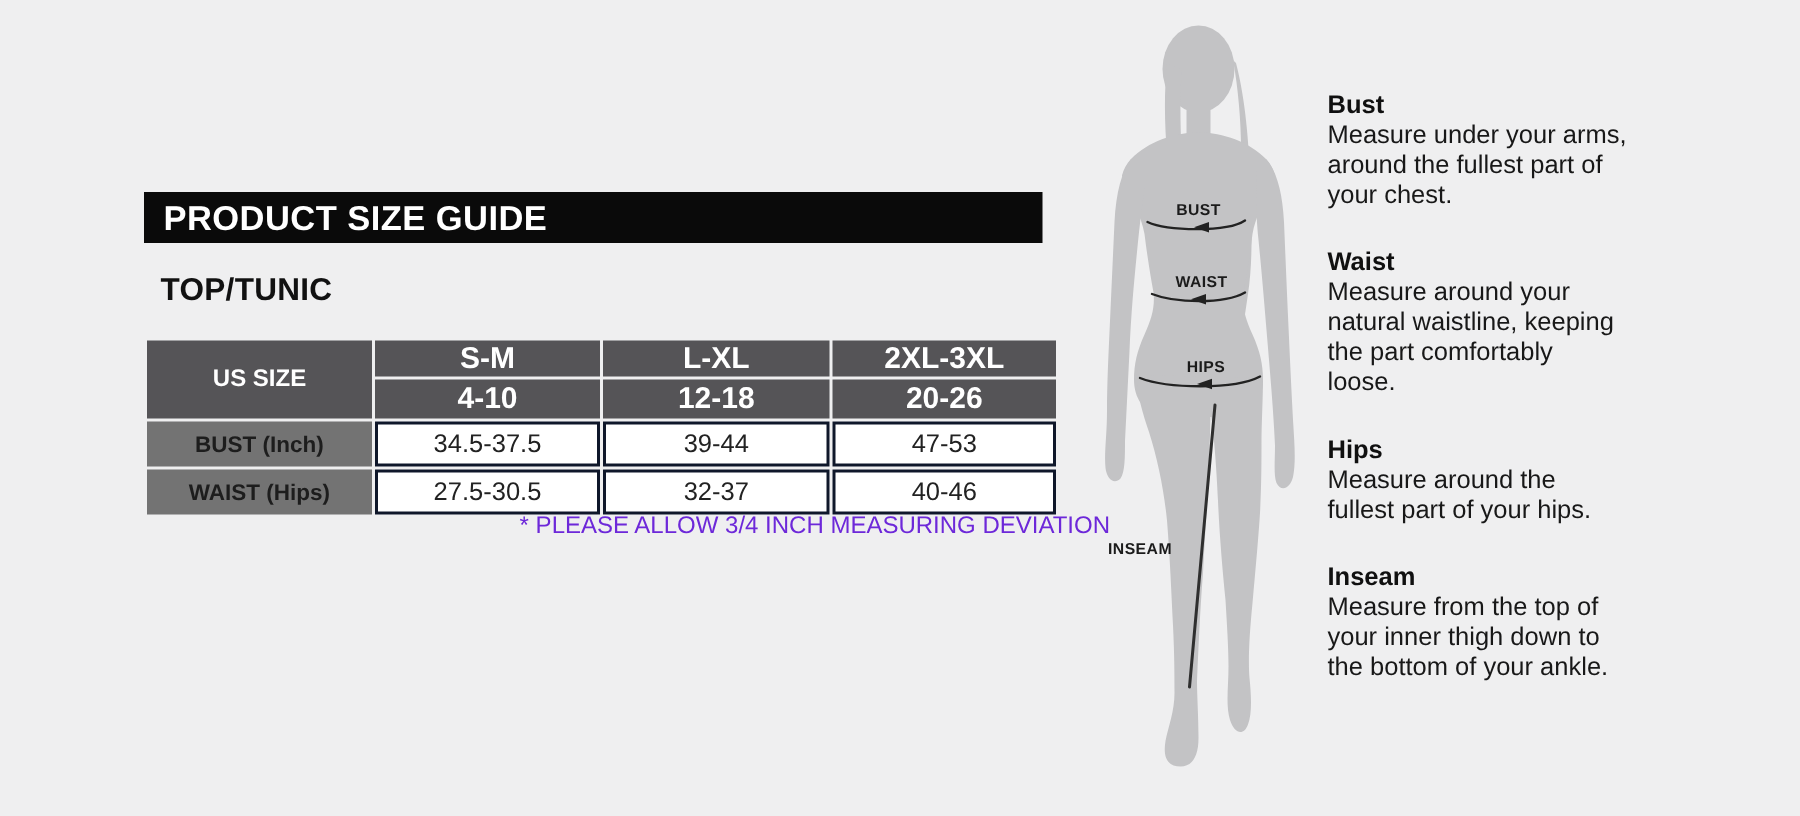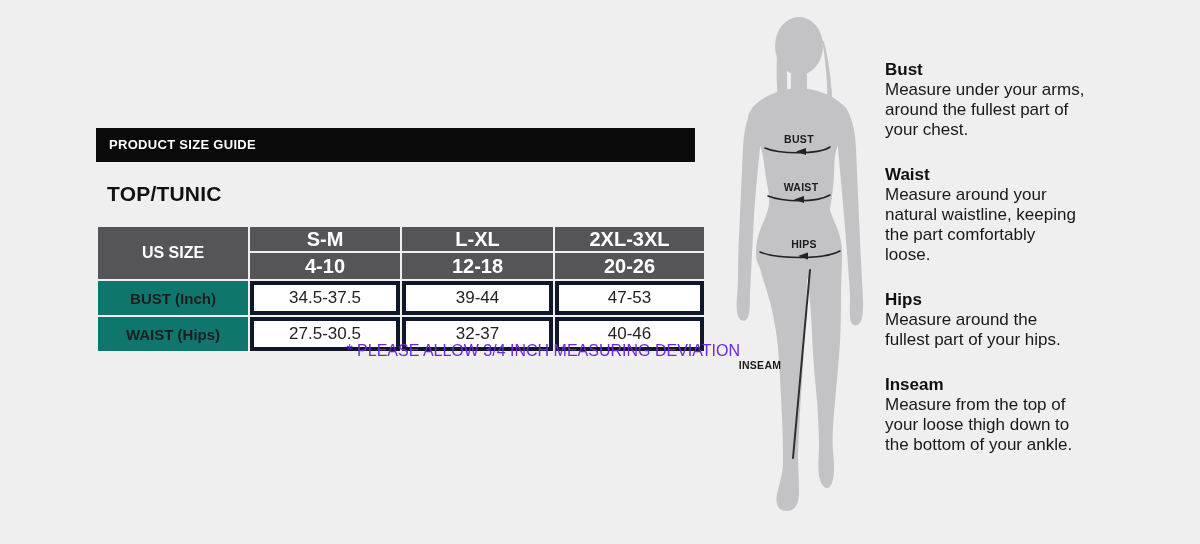--- a/index.html
+++ b/index.html
@@ -3,21 +3,21 @@
 <meta charset="utf-8">
 <style>
   html,body{margin:0;padding:0;background:#efeff0;}
   #stage{
     position:relative;width:1200px;height:544px;background:#efeff0;overflow:hidden;
     font-family:"Liberation Sans",sans-serif;color:#1a1a1a;
   }
   
   .title-bar{
     position:absolute;left:96px;top:128px;width:599px;height:34px;
-    background:#0a0a0a;color:#ffffff;font-weight:bold;font-size:13px;
+    background:#0a0a0a;color:#ffffff;font-weight:bold;font-size:23px;
     line-height:34px;padding-left:13px;box-sizing:border-box;letter-spacing:.3px;
   }
   .subtitle{
     position:absolute;left:107px;top:182px;font-size:21px;font-weight:bold;color:#111;
     letter-spacing:.2px;
   }
   
   table.size-table{
     position:absolute;left:96px;top:225px;width:600px;table-layout:fixed;
     border-collapse:separate;border-spacing:2px;
@@ -26,24 +26,24 @@
     text-align:center;vertical-align:middle;padding:0;
   }
   .size-table .hdr{
     background:#555457;color:#fff;font-weight:bold;font-size:20px;
   }
   .size-table .corner{font-size:16px;}
   .size-table tr.r1 th{height:24px;}
   .size-table tr.r2 th{height:26px;}
   .size-table tr.data td{height:26px;}
   .size-table .rowlab{
-    background:#0f766e;color:#1d1d1d;font-weight:bold;font-size:15px;margin-left:26px;
+    background:#737373;color:#1d1d1d;font-weight:bold;font-size:15px;margin-left:26px;
   }
   .size-table .val{
-    background:#ffffff;color:#222;font-size:17px;border:4px solid #0f172a;
+    background:#ffffff;color:#222;font-size:17px;border:2px solid #0f172a;
   }
   
   .note{
     position:absolute;left:240px;top:341px;width:500px;text-align:right;
     font-size:16px;line-height:19px;color:#6d28d9;
   }
   .note .l2{transform:translateX(-47px);}
   
   .figure-wrap{position:absolute;left:718px;top:12px;width:170px;height:500px;}
   .fig-label{
@@ -174,18 +174,18 @@
       <div class="line">loose.</div>
     </div>
     <div class="section">
       <h3>Hips</h3>
       <div class="line">Measure around the</div>
       <div class="line">fullest part of your hips.</div>
     </div>
     <div class="section">
       <h3>Inseam</h3>
       <div class="line">Measure from the top of</div>
-      <div class="line">your loose thigh down to</div>
+      <div class="line">your inner thigh down to</div>
       <div class="line">the  bottom of your ankle.</div>
     </div>
   </div>
 
 </div>
 
 </body></html>

